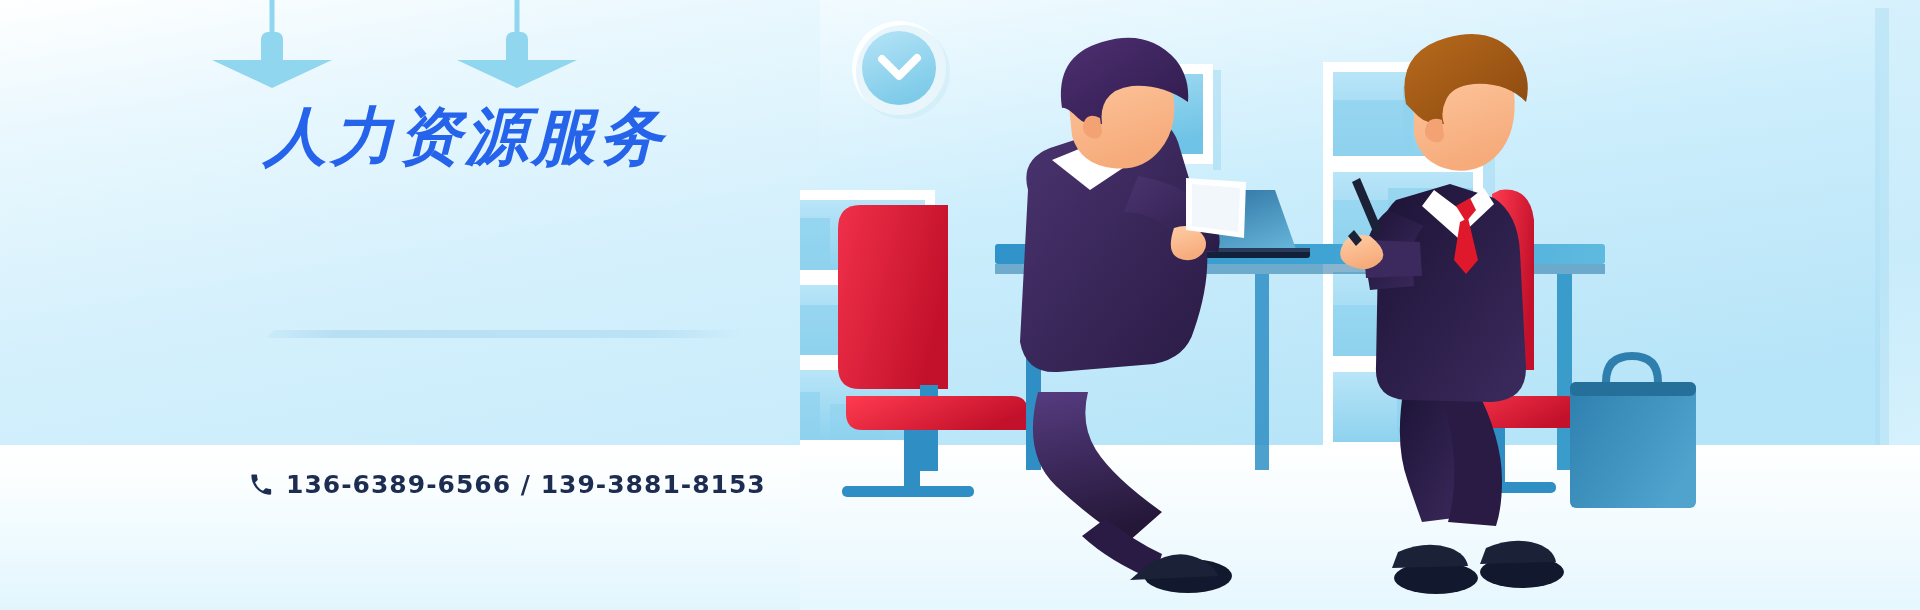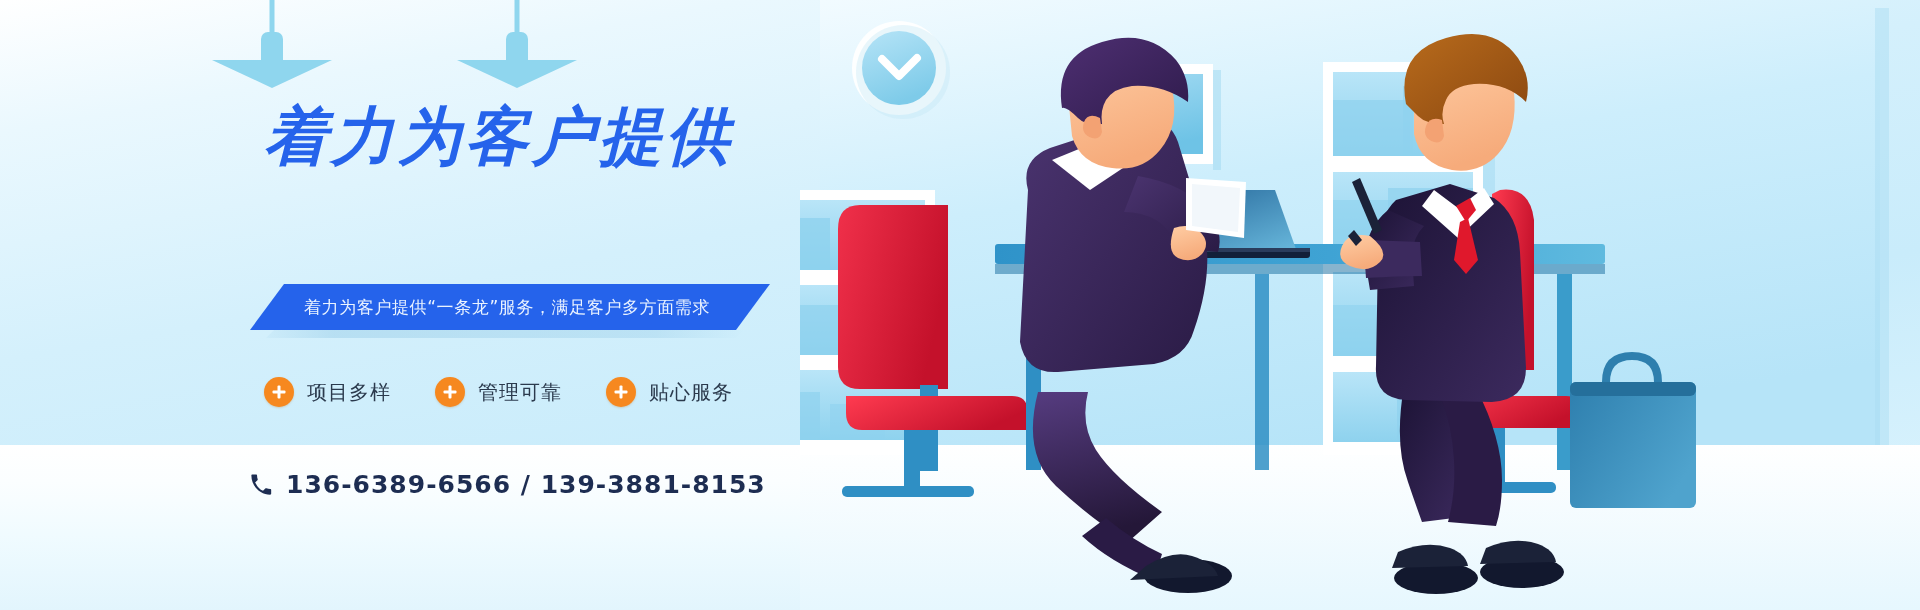--- a/index.html
+++ b/index.html
@@ -95,42 +95,25 @@
   </div>
   <div class="lamp" style="left:517px;">
     <div class="cord"></div>
     <div class="neck"></div>
     <div class="shade"></div>
   </div>
 
   <div class="copy">
 
     <div class="headline">
-      <div class="hl-line hl2">着力为客户提供</div>
+      <div class="hl-line hl2">人力资源服务</div>
     </div>
 
     <div class="subbar-shadow"></div>
-    <div class="subbar">
-      <div class="subbar-text">着力为客户提供“一条龙”服务，满足客户多方面需求</div>
-    </div>
-
-    <div class="features">
-      <div class="feat">
-        <div class="plus"></div>
-        <div class="feat-label">项目多样</div>
-      </div>
-      <div class="feat">
-        <div class="plus"></div>
-        <div class="feat-label">管理可靠</div>
-      </div>
-      <div class="feat">
-        <div class="plus"></div>
-        <div class="feat-label">贴心服务</div>
-      </div>
-    </div>
+
 
     <div class="phone">
       <svg class="phone-icon" viewBox="0 0 24 24">
         <path fill="#1d2d52" d="M6.6 10.8c1.7 3.4 4.2 5.9 7.6 7.6l2.5-2.5c.35-.35.8-.45 1.2-.3 1.3.45 2.7.7 4.1.7.65 0 1.1.45 1.1 1.1v4c0 .65-.45 1.1-1.1 1.1C10.9 22.5 1.5 13.1 1.5 1.6 1.5.95 1.95.5 2.6.5h4C7.25.5 7.7.95 7.7 1.6c0 1.45.25 2.8.7 4.1.15.4.05.85-.3 1.2l-2.5 2.5z"></path>
       </svg>
       <div class="phone-num">136-6389-6566 / 139-3881-8153</div>
     </div>
 
   </div>
 

